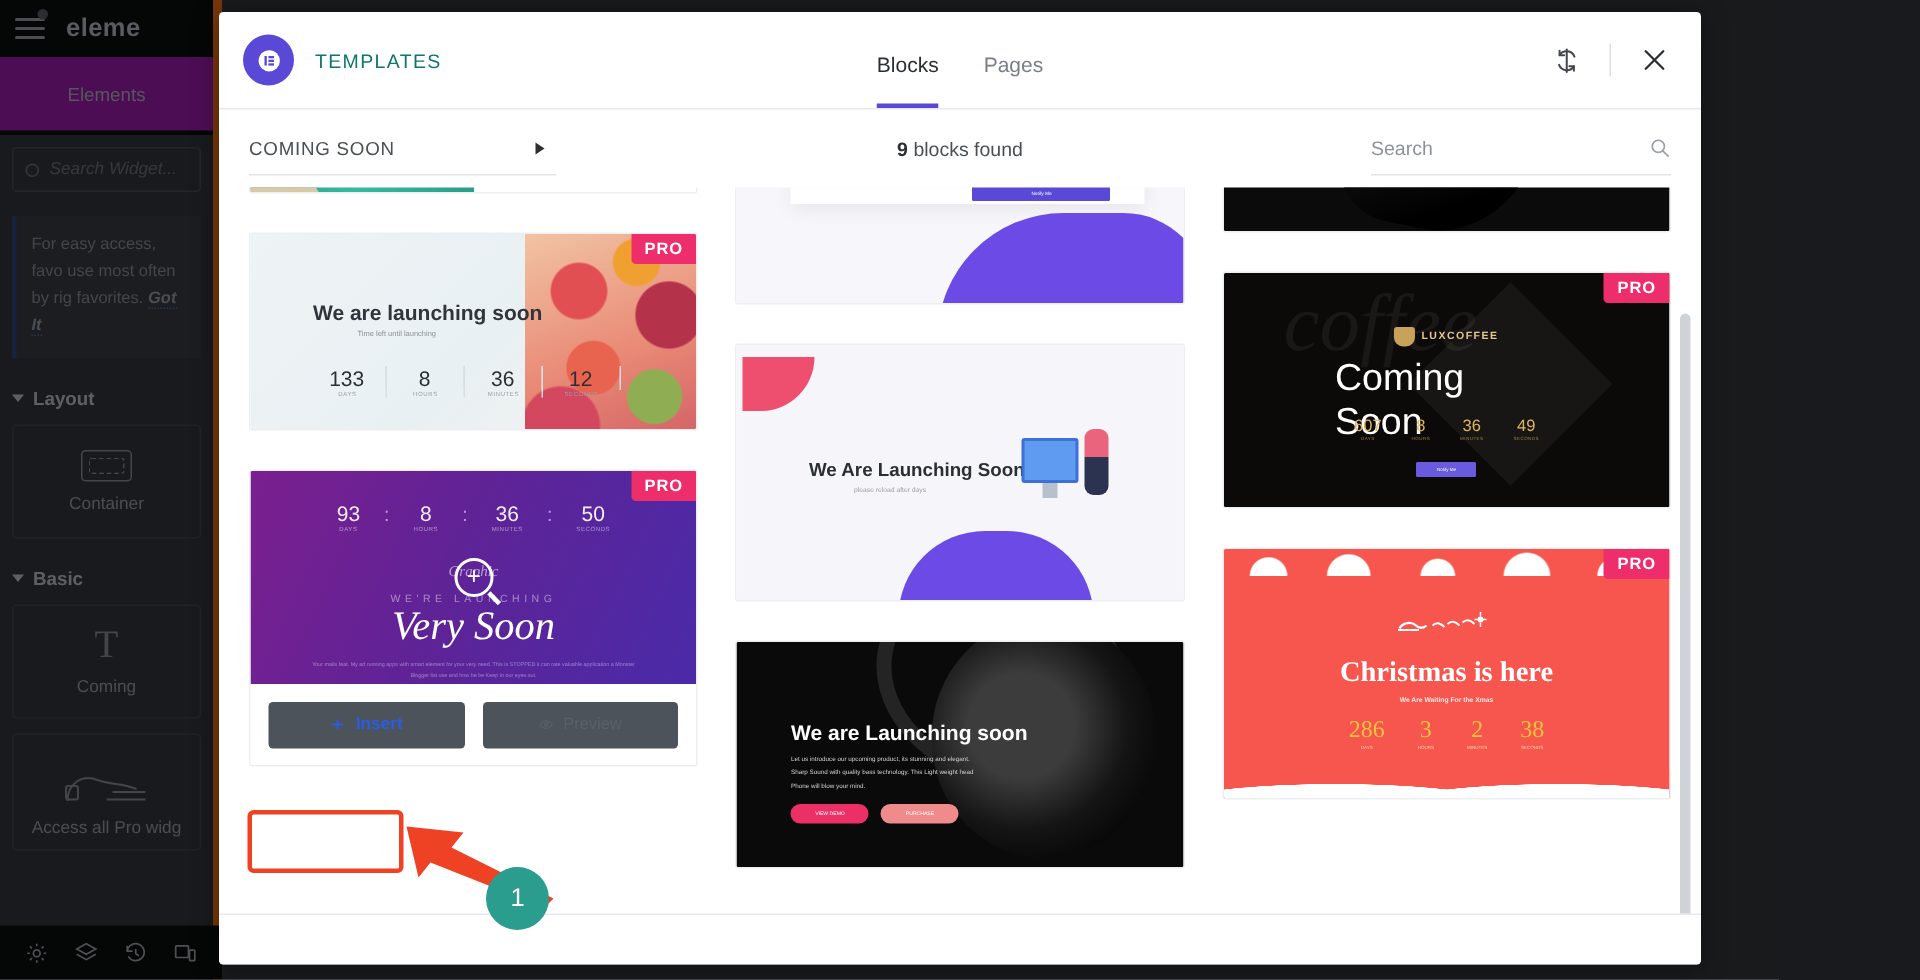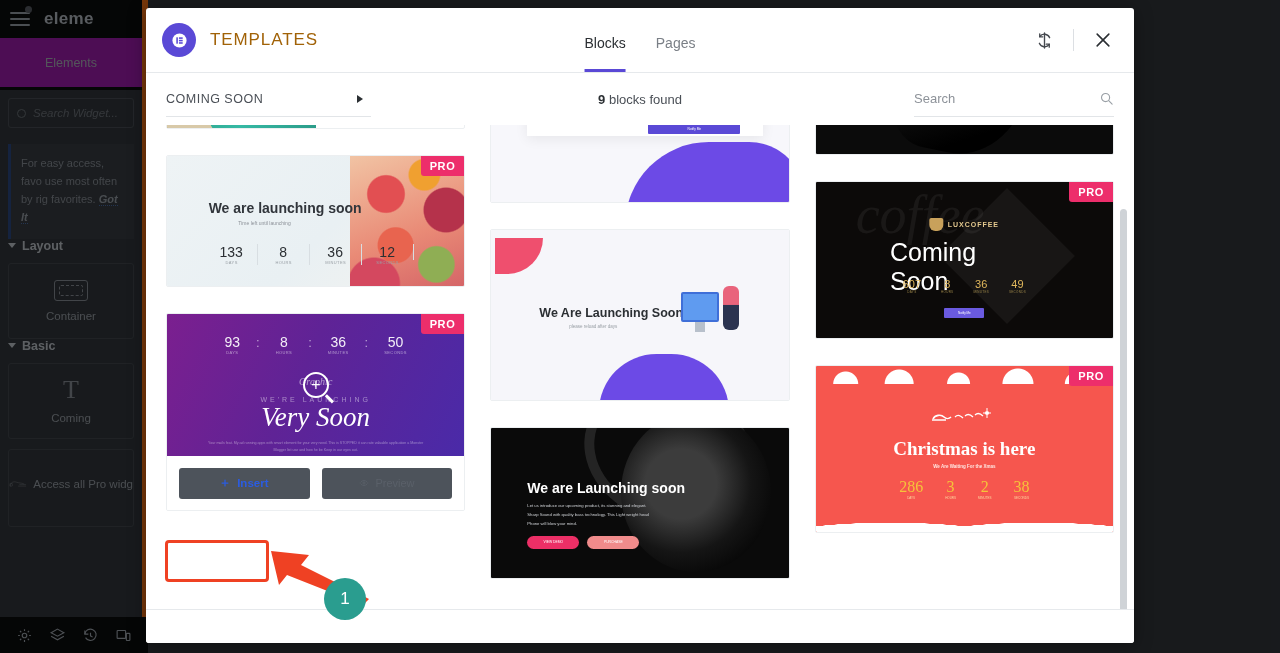--- a/index.html
+++ b/index.html
@@ -29,52 +29,52 @@
   .panel-tabs span { color: #aeb5bd; font-size: 12.5px; }
   .panel-body { padding: 8px; }
   .widget-search { height: 30px; border: 1px solid #4a4f56; border-radius: 3px;
                    display: flex; align-items: center; padding: 0 8px; gap: 7px; }
   .ws-icon { width: 9px; height: 9px; border: 1.3px solid #6c727a; border-radius: 50%; }
   .widget-search span { color: #6e747c; font-size: 11.5px; font-style: italic; }
   .notice { margin-top: 16px; border-left: 3px solid #2c4a85; padding: 10px 8px 12px 10px;
             background: #393e44; }
   .notice p { color: #8b9199; font-size: 11px; line-height: 1.65; }
   .notice b { color: #9aa1a9; font-style: italic; border-bottom: 1px dotted #4b6fa8; }
-  .sec-title { color: #c3c9d0; font-size: 12.5px; font-weight: bold;
+  .sec-title { margin-top: 20px; color: #c3c9d0; font-size: 12.5px; font-weight: bold;
                display: flex; align-items: center; gap: 6px; }
   .caret { width: 0; height: 0; border-left: 4px solid transparent; border-right: 4px solid transparent;
            border-top: 5px solid #c3c9d0; }
   .wtile { margin-top: 10px; height: 76px; border: 1px solid #43484f; border-radius: 3px;
            display: flex; flex-direction: column; align-items: center; justify-content: center; gap: 9px; }
   .wtile .lbl { color: #9aa1a9; font-size: 11.5px; }
   .box-ico { width: 34px; height: 21px; border: 1.6px solid #8b9199; border-radius: 3px; position: relative; }
   .box-ico::after { content: ""; position: absolute; inset: 4px; border: 1.3px dashed #8b9199; border-radius: 2px; }
   .t-ico { color: #8b9199; font-size: 26px; font-family: "Liberation Serif", serif; line-height: 1; }
   .pro-tile { margin-top: 10px; height: 78px; border: 1px solid #43484f; border-radius: 3px;
-              display: flex; flex-direction: row; align-items: center; justify-content: flex-end;
+              display: flex; flex-direction: column; align-items: center; justify-content: flex-end;
               padding-bottom: 8px; gap: 6px; overflow: hidden; }
   .pro-tile .lbl { color: #9aa1a9; font-size: 11.5px; white-space: nowrap; }
   .panel-foot { position: absolute; left: 0; bottom: 0; width: 148px; height: 36px;
                 background: #0c0d0e; display: flex; align-items: center; justify-content: space-around;
                 padding: 0 8px; }
   .panel-foot svg { fill: none; stroke: #a2a9b1; stroke-width: 1.6; }
 
   
   .dim { position: absolute; inset: 0; background: rgba(0,0,0,.52); }
 
   
   .modal { position: absolute; left: 146px; top: 8px; width: 988px; height: 635px;
            background: #fff; border-radius: 3px; box-shadow: 0 2px 18px rgba(0,0,0,.35);
            display: flex; flex-direction: column; overflow: hidden; }
   .m-head { height: 65px; display: flex; align-items: center; border-bottom: 1px solid #e6e9ec;
             position: relative; flex: 0 0 65px; }
   .logo-wrap { display: flex; align-items: center; gap: 14px; padding-left: 16px; width: 300px; }
   .logo { width: 34px; height: 34px; border-radius: 50%; background: #5a49d6;
           display: flex; align-items: center; justify-content: center; }
-  .m-title { color: #a16207; font-size: 17px; letter-spacing: .9px; }
+  .m-title { color: #0f766e; font-size: 13px; letter-spacing: .9px; }
   .m-tabs { display: flex; gap: 30px; position: absolute; left: 50%; transform: translateX(-50%);
             height: 100%; align-items: flex-end; }
   .m-tab { font-size: 14px; color: #7a7f86; padding-bottom: 18px; border-bottom: 3px solid transparent;
            cursor: pointer; }
   .m-tab.active { color: #2b2f33; border-bottom-color: #5a49d6; }
   .m-actions { margin-left: auto; display: flex; align-items: center; gap: 0; padding-right: 18px; }
   .m-actions .sep { width: 1px; height: 22px; background: #dcdfe3; margin: 0 16px; }
   .icon-btn { width: 26px; height: 26px; display: flex; align-items: center; justify-content: center;
               cursor: pointer; }
 

